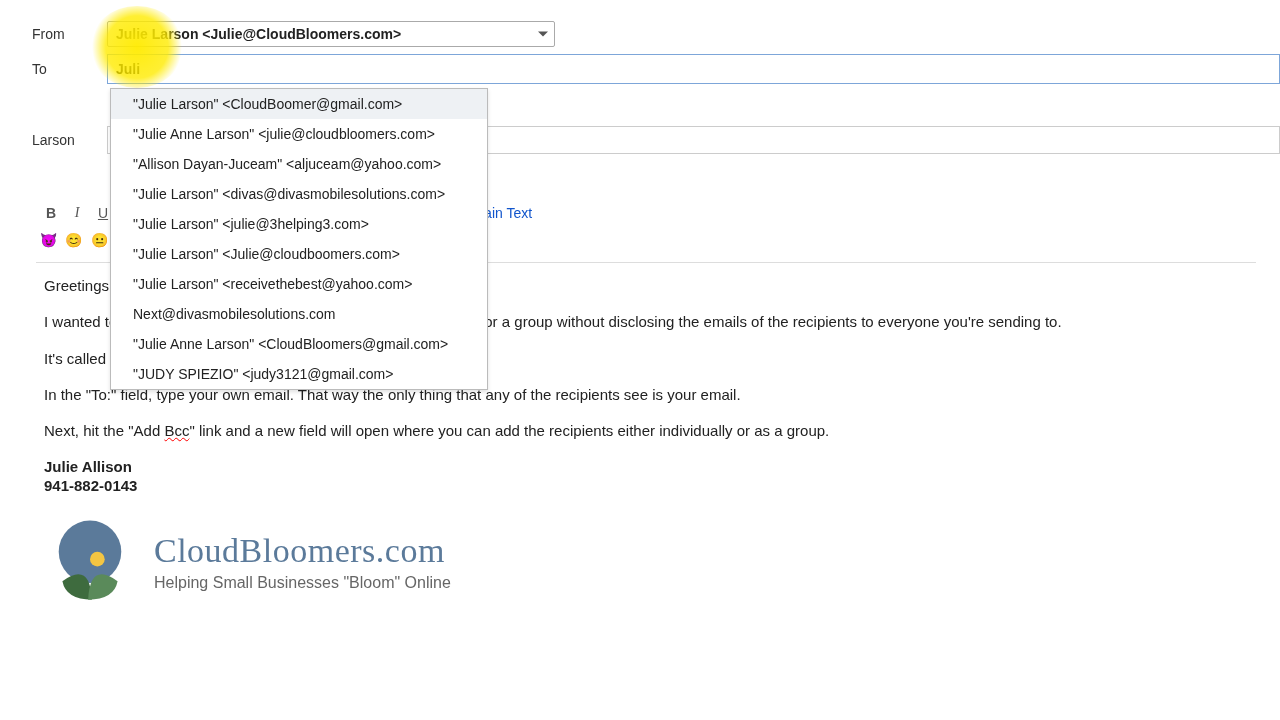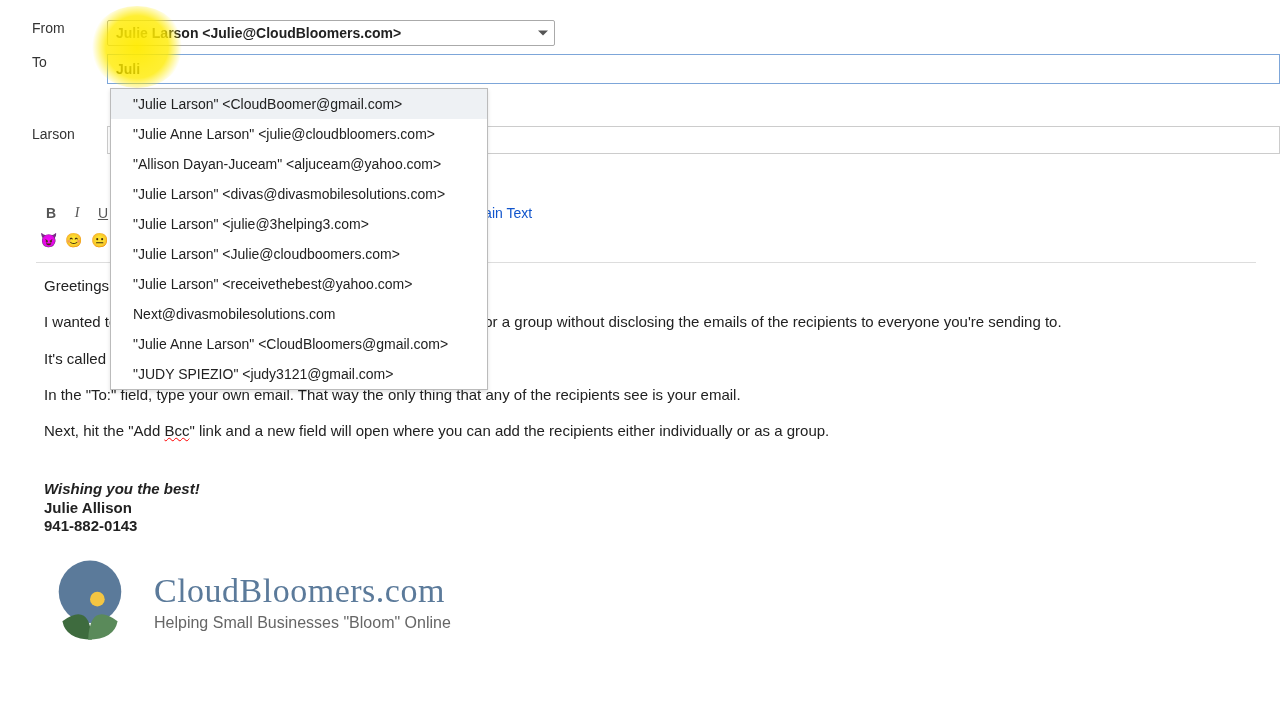--- a/index.html
+++ b/index.html
@@ -11,21 +11,21 @@
     width: 1280px;
     height: 720px;
     overflow: hidden;
     position: relative;
   }
   .compose {
     padding: 20px 0 0 32px;
   }
   .field-row {
     display: flex;
-    align-items: flex-start;
+    align-items: center;
     margin-bottom: 6px;
     min-height: 28px;
   }
   .field-label {
     width: 75px;
     font-size: 14px;
     color: #333;
   }
   .from-select {
     position: relative;
@@ -235,21 +235,20 @@
     <p>Greetings!</p>
     <p>I wanted to share a tip on how to send an email to multiple people or a group without disclosing the emails of the recipients to everyone you're sending to.</p>
     <p>
       <span>It's called "</span><span class="squiggle">Bcc</span><span>" in Gmail.</span>
     </p>
     <p>In the "To:" field, type your own email. That way the only thing that any of the recipients see is your email.</p>
     <p>
       <span>Next, hit the "Add </span><span class="squiggle">Bcc</span><span>" link and a new field will open where you can add the recipients either individually or as a group.</span>
     </p>
 
-    <div class="sig-wish">Wishing you the best!</div>
     <div class="sig-name">Julie Allison</div>
     <div class="sig-phone">941-882-0143</div>
 
     <div class="logo-block">
       <div class="logo-mark">
         <svg viewBox="0 0 100 100" width="92" height="92">
           <circle cx="50" cy="40" r="34" fill="#5b7a9a"></circle>
           <circle cx="58" cy="48" r="8" fill="#f4c542"></circle>
           <path d="M20 72 Q50 50 52 92 Q24 92 20 72 Z" fill="#3e6b3e"></path>
           <path d="M80 72 Q50 50 48 92 Q76 92 80 72 Z" fill="#5a8a5a"></path>

